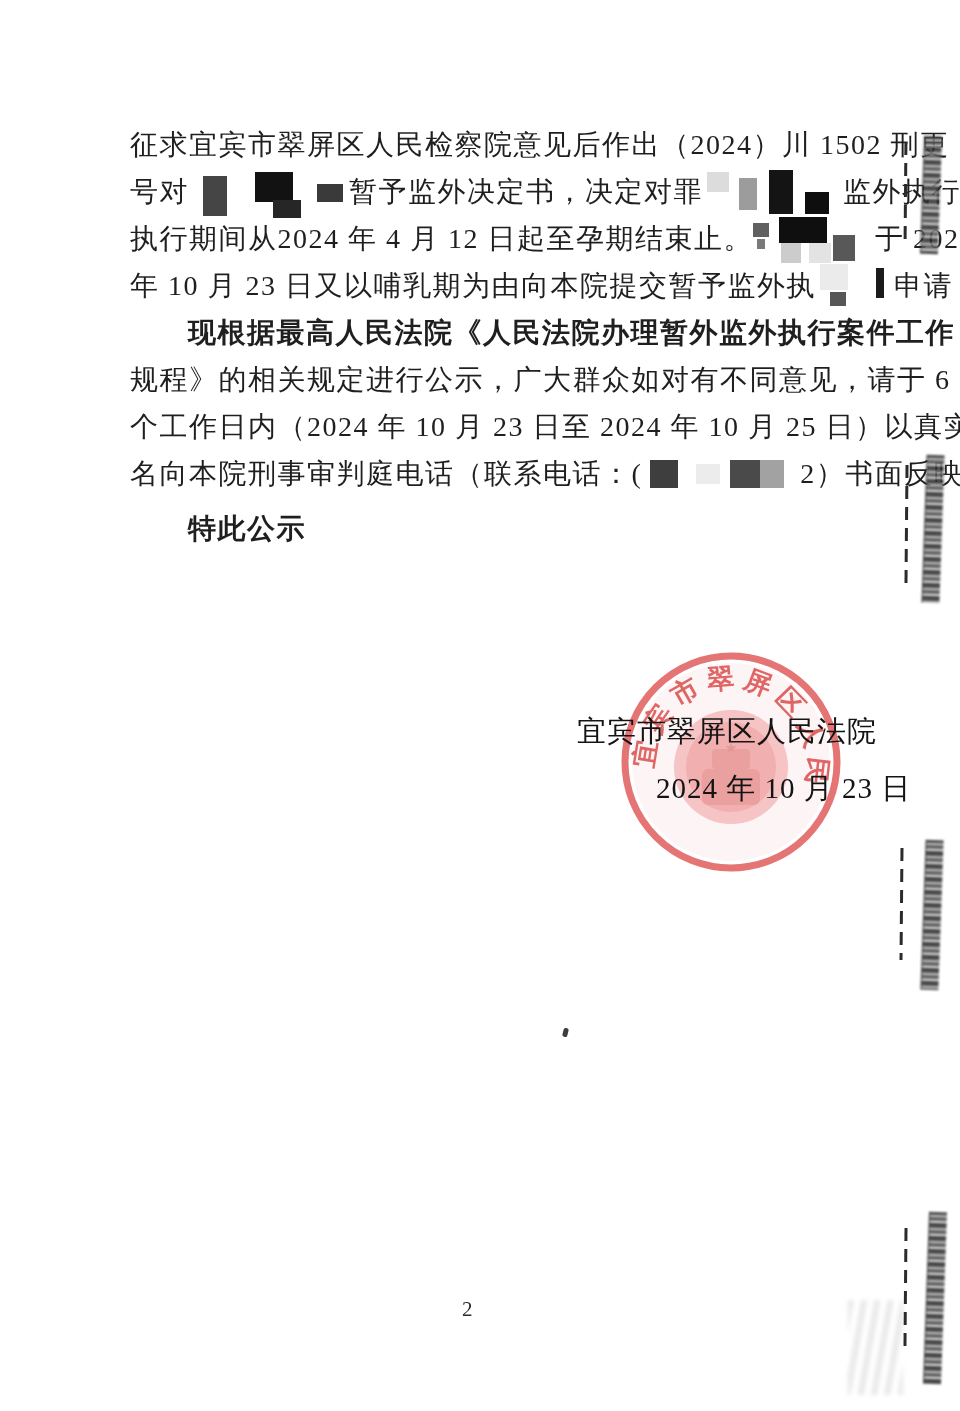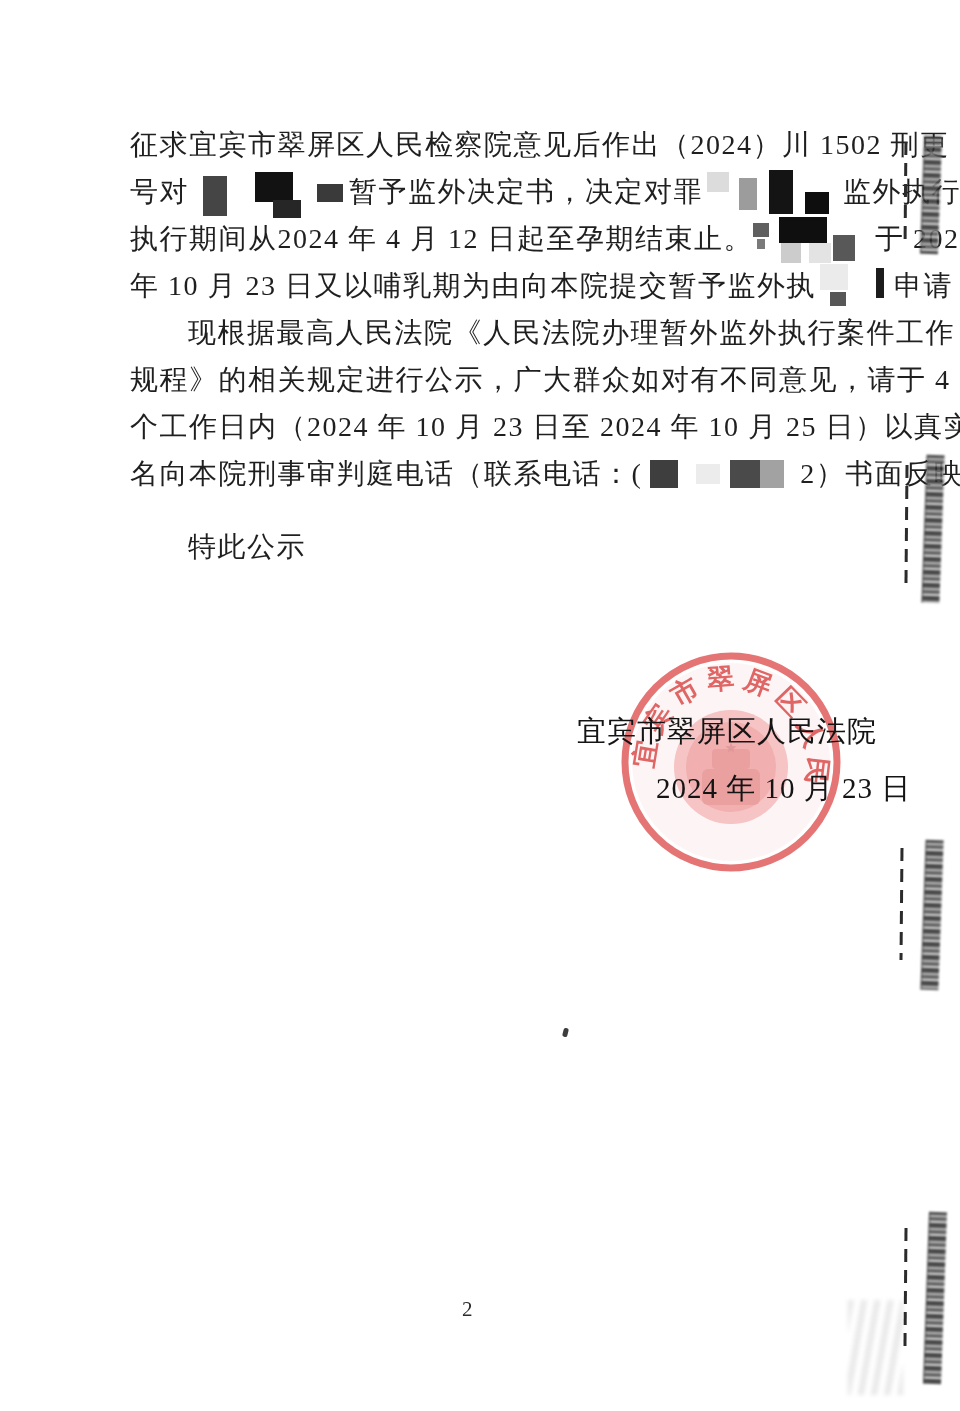--- a/index.html
+++ b/index.html
@@ -18,21 +18,21 @@
   .doc-body {
     position:absolute; left:130px; top:121px; width:726px;
     color:#1f1f1f;
   }
   .text-line {
     height:47px; line-height:47px;
     font-size:28px; letter-spacing:1.5px;
     white-space:nowrap;
     filter:blur(.2px);
   }
-  .text-line.indent { text-indent:58px; }
+  .text-line.indent { text-indent:58px;font-weight:bold; }
   
   .redact-cluster {
     display:inline-block; position:relative;
     height:46px; vertical-align:top; overflow:visible;
   }
   .redact-cluster i { position:absolute; display:block; }
   
   .sig-line {
     position:absolute; white-space:nowrap;
     font-size:29px; color:#141414; letter-spacing:1px;
@@ -77,24 +77,24 @@
 <body>
 
 <div class="paper">
 
   <div class="doc-body">
       <div class="text-line"><span>征求宜宾市翠屏区人民检察院意见后作出（2024）川 1502 刑更 15</span></div>
       <div class="text-line"><span>号对</span><span class="redact-cluster" style="width: 160px;"><i style="left: 14px; top: 8px; width: 24px; height: 40px; background: rgb(69, 69, 69);"></i><i style="left: 66px; top: 4px; width: 38px; height: 30px; background: rgb(18, 18, 18);"></i><i style="left: 84px; top: 32px; width: 28px; height: 18px; background: rgb(38, 38, 38);"></i><i style="left: 128px; top: 16px; width: 26px; height: 18px; background: rgb(58, 58, 58);"></i></span><span>暂予监外决定书，决定对罪</span><span class="redact-cluster" style="width: 140px;"><i style="left: 4px; top: 4px; width: 22px; height: 20px; background: rgb(220, 220, 220);"></i><i style="left: 36px; top: 10px; width: 18px; height: 32px; background: rgb(156, 156, 156);"></i><i style="left: 66px; top: 2px; width: 24px; height: 44px; background: rgb(20, 20, 20);"></i><i style="left: 102px; top: 24px; width: 24px; height: 22px; background: rgb(14, 14, 14);"></i></span><span>监外执行，</span></div>
       <div class="text-line"><span>执行期间从2024 年 4 月 12 日起至孕期结束止。</span><span class="redact-cluster" style="width: 122px;"><i style="left: 0px; top: 8px; width: 16px; height: 14px; background: rgb(96, 96, 96);"></i><i style="left: 4px; top: 24px; width: 8px; height: 10px; background: rgb(122, 122, 122);"></i><i style="left: 26px; top: 2px; width: 48px; height: 26px; background: rgb(15, 15, 15);"></i><i style="left: 28px; top: 28px; width: 20px; height: 20px; background: rgb(204, 204, 204);"></i><i style="left: 56px; top: 28px; width: 22px; height: 20px; background: rgb(227, 227, 227);"></i><i style="left: 80px; top: 20px; width: 22px; height: 26px; background: rgb(88, 88, 88);"></i></span><span>于 2024</span></div>
       <div class="text-line"><span>年 10 月 23 日又以哺乳期为由向本院提交暂予监外执</span><span class="redact-cluster" style="width: 78px;"><i style="left: 4px; top: 2px; width: 28px; height: 26px; background: rgb(235, 235, 235);"></i><i style="left: 14px; top: 30px; width: 16px; height: 14px; background: rgb(87, 87, 87);"></i><i style="left: 60px; top: 6px; width: 8px; height: 30px; background: rgb(28, 28, 28);"></i></span><span>申请，</span></div>
       <div class="text-line indent"><span>现根据最高人民法院《人民法院办理暂外监外执行案件工作</span></div>
-      <div class="text-line"><span>规程》的相关规定进行公示，广大群众如对有不同意见，请于 4</span></div>
+      <div class="text-line"><span>规程》的相关规定进行公示，广大群众如对有不同意见，请于 6</span></div>
       <div class="text-line"><span>个工作日内（2024 年 10 月 23 日至 2024 年 10 月 25 日）以真实姓</span></div>
       <div class="text-line"><span>名向本院刑事审判庭电话（联系电话：(</span><span class="redact-cluster" style="width: 158px;"><i style="left: 8px; top: 10px; width: 28px; height: 28px; background: rgb(62, 62, 62);"></i><i style="left: 54px; top: 14px; width: 24px; height: 20px; background: rgb(236, 236, 236);"></i><i style="left: 88px; top: 10px; width: 30px; height: 28px; background: rgb(74, 74, 74);"></i><i style="left: 118px; top: 10px; width: 24px; height: 28px; background: rgb(162, 162, 162);"></i></span><span>2）书面反映</span></div>
-      <div class="text-line indent" style="margin-top: 26px;"><span>特此公示</span></div>
+      <div class="text-line indent" style="margin-top: 8px;"><span>特此公示</span></div>
     </div>
 
   <svg class="seal" width="230" height="230" viewBox="0 0 230 230" style="left:616px; top:647px;">
     <defs>
       <path id="sealArc" d="M 42,142 A 77,77 0 1,1 188,142" fill="none"></path>
     </defs>
     <circle cx="115" cy="115" r="106" fill="none" stroke="#dd4f4f" stroke-width="7" opacity=".85"></circle>
     <circle cx="115" cy="115" r="99" fill="#f3b0b0" opacity=".14"></circle>
     <g opacity=".55">
       <circle cx="115" cy="120" r="57" fill="#ef9393"></circle>

